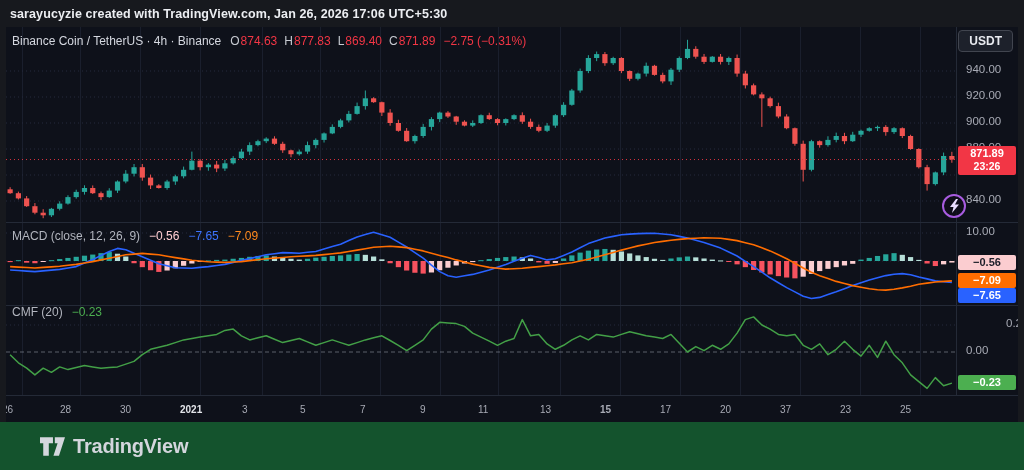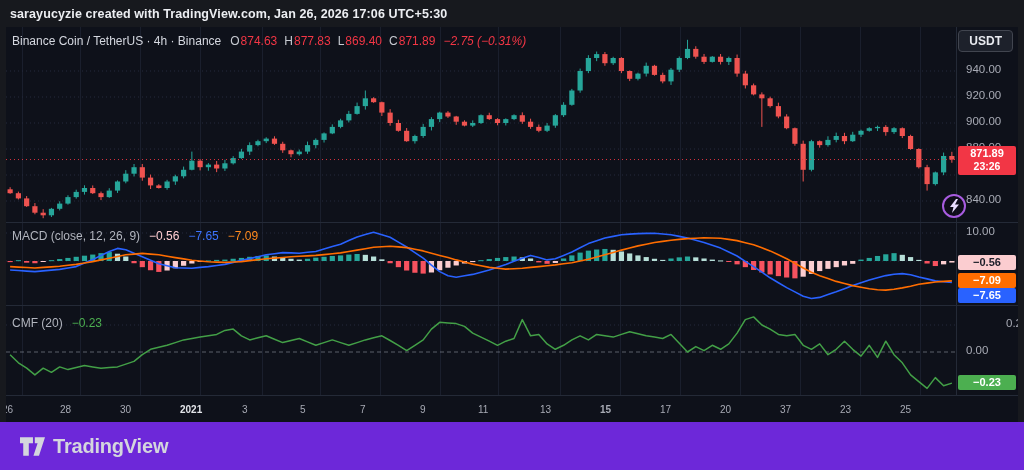--- a/index.html
+++ b/index.html
@@ -10,23 +10,23 @@
     color:#eceef2;font-size:12.5px;font-weight:700;letter-spacing:.1px;}
   .chart-area{position:absolute;left:6px;top:27px;width:1012px;height:395px;
     background:#0E111A;overflow:hidden;}
   #chart-svg{position:absolute;left:0;top:0;}
   .legend{position:absolute;z-index:5;font-size:12px;color:#b2b5be;white-space:nowrap;}
   .legend-main{left:6px;top:7px;}
   .legend-main .sym{color:#d5d8e0;}
   .legend-main .olab{color:#c7cad1;margin-left:9px;}
   .legend-main .lab{color:#c7cad1;margin-left:7px;}
   .legend-main .val{color:#f23645;margin-left:1px;}
-  .legend-main .chg{color:#f23645;margin-left:8px;font-style:italic;}
+  .legend-main .chg{color:#f23645;margin-left:8px;}
   .legend-macd{left:6px;top:202px;}
-  .legend-cmf{left:6px;top:289px;}
+  .legend-cmf{left:6px;top:278px;}
   .ind-title{color:#b2b5be;}
   .v-hist{color:#ffcdd2;margin-left:9px;}
   .v-macd{color:#3d74ff;margin-left:9px;}
   .v-signal{color:#ff8a1e;margin-left:9px;}
   .v-cmf{color:#4caf50;margin-left:9px;}
   .axis-label{position:absolute;left:960px;width:52px;font-size:11.5px;color:#a8abb5;z-index:4;}
   .time-tick{position:absolute;top:371px;width:40px;
     font-size:10px;color:#a8abb5;line-height:24px;z-index:4;}
   .time-tick.major{color:#e2e4e9;font-weight:700;}
   .tag{position:absolute;left:952px;width:58px;border-radius:2px;z-index:6;
@@ -36,22 +36,22 @@
   .tag-hist{top:228px;color:#1b1e29;}
   .tag-signal{top:246px;}
   .tag-macd{top:261px;}
   .tag-cmf{top:348px;}
   .usdt-btn{position:absolute;right:5px;top:3px;z-index:6;padding:3px 10px;
     background:#1d212b;border:1px solid #41454f;border-radius:4px;
     color:#e8eaef;font-size:12px;font-weight:700;font-family:inherit;cursor:pointer;}
   .boost{position:absolute;left:936px;top:167px;width:24px;height:24px;z-index:7;
     border:2px solid #a85ce0;border-radius:50%;box-sizing:border-box;
     background:rgba(16,13,26,.8);display:flex;align-items:center;justify-content:center;}
-  .footer{position:absolute;left:0;top:422px;width:1024px;height:48px;background:#6d28d9;
-    display:flex;align-items:center;padding-left:20px;box-sizing:border-box;}
+  .footer{position:absolute;left:0;top:422px;width:1024px;height:48px;background:#14532d;
+    display:flex;align-items:center;padding-left:40px;box-sizing:border-box;}
   .brand{display:flex;align-items:center;}
   .brand-text{margin-left:8px;font-size:20px;font-weight:700;color:#d4d6dd;letter-spacing:-.2px;}
 </style>
 </head>
 <body>
 
 <div class="screen">
 
   <div class="attribution-bar">
     <span>sarayucyzie created with TradingView.com, Jan 26, 2026 17:06 UTC+5:30</span>

